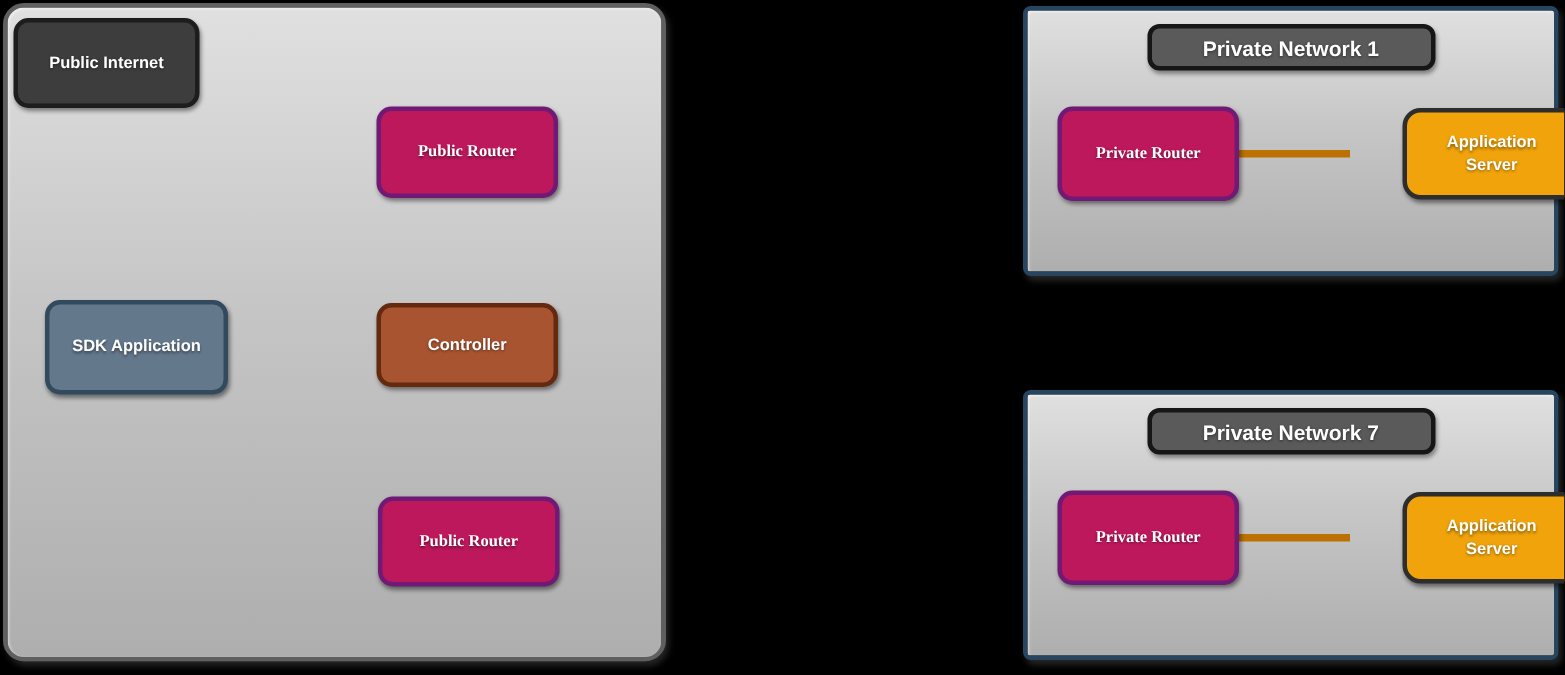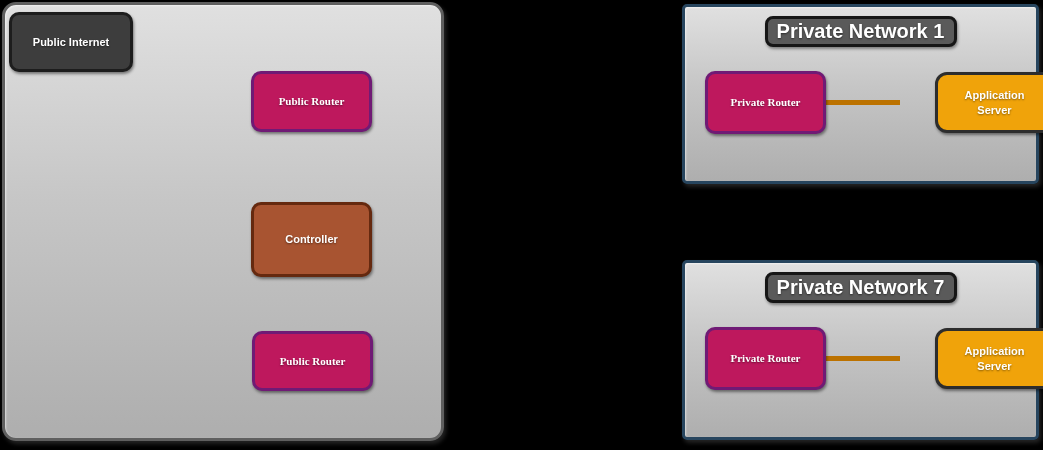--- a/index.html
+++ b/index.html
@@ -58,39 +58,39 @@
   .node-dark   { background: #3d3d3d; border: 3px solid #1d1d1d; }
   .node-green  { background: #be185d; border: 3px solid #701a75; font-family: Liberation Serif, serif; }
   .node-blue   { background: #64788c; border: 3px solid #324a5e; }
   .node-rust   { background: #a85431; border: 3px solid #65290f; }
   .node-orange { background: #f0a30a; border: 3px solid #2d2d2d; border-radius: 12px; margin-left: 37px; }
 
   
   #node-public-internet      { left: 9px;   top: 12px;  width: 124px; height: 60px; }
   #node-public-router-top    { left: 251px; top: 71px;  width: 121px; height: 61px; }
   #node-sdk-application      { left: 30px;  top: 200px; width: 122px; height: 63px; }
-  #node-controller           { left: 251px; top: 202px; width: 121px; height: 75px; }
+  #node-controller           { left: 251px; top: 202px; width: 121px; height: 56px; }
   #node-public-router-bottom { left: 252px; top: 331px; width: 121px; height: 60px; }
 
   
   .pn-title {
     position: absolute;
     left: 50%; transform: translateX(-50%);
     top: 9px;
     box-sizing: border-box;
     width: 192px; height: 31px;
     background: #5a5a5a;
     border: 3px solid #161616;
     border-radius: 8px;
     display: flex;
     align-items: center;
     justify-content: center;
     color: #ffffff;
     font-weight: bold;
-    font-size: 20px;
+    font-size: 14px;
     text-shadow: 0 1px 2px rgba(0,0,0,0.5);
     box-shadow: 1px 2px 3px rgba(0,0,0,0.4);
     white-space: nowrap;
   }
   .pn-router { left: 20px;  top: 64px; width: 121px; height: 63px; }
   .pn-server { left: 213px; top: 65px; width: 119px; height: 61px; }
   .pn-connector {
     position: absolute;
     left: 139px; top: 93px;
     width: 76px; height: 5px;
@@ -102,20 +102,21 @@
 
 <div id="canvas">
 
   <div class="panel panel-public">
   </div>
 
   <div id="node-public-internet" class="node node-dark">Public Internet</div>
 
   <div id="node-public-router-top" class="node node-green">Public Router</div>
 
+  <div id="node-sdk-application" class="node node-blue">SDK Application</div>
 
   <div id="node-controller" class="node node-rust">Controller</div>
 
   <div id="node-public-router-bottom" class="node node-green">Public Router</div>
 
   <div id="pn1" class="panel panel-private">
     <div class="pn-title">Private Network 1</div>
     <div class="pn-connector"></div>
     <div class="node node-green pn-router">Private Router</div>
     <div class="node node-orange pn-server">Application Server</div>

